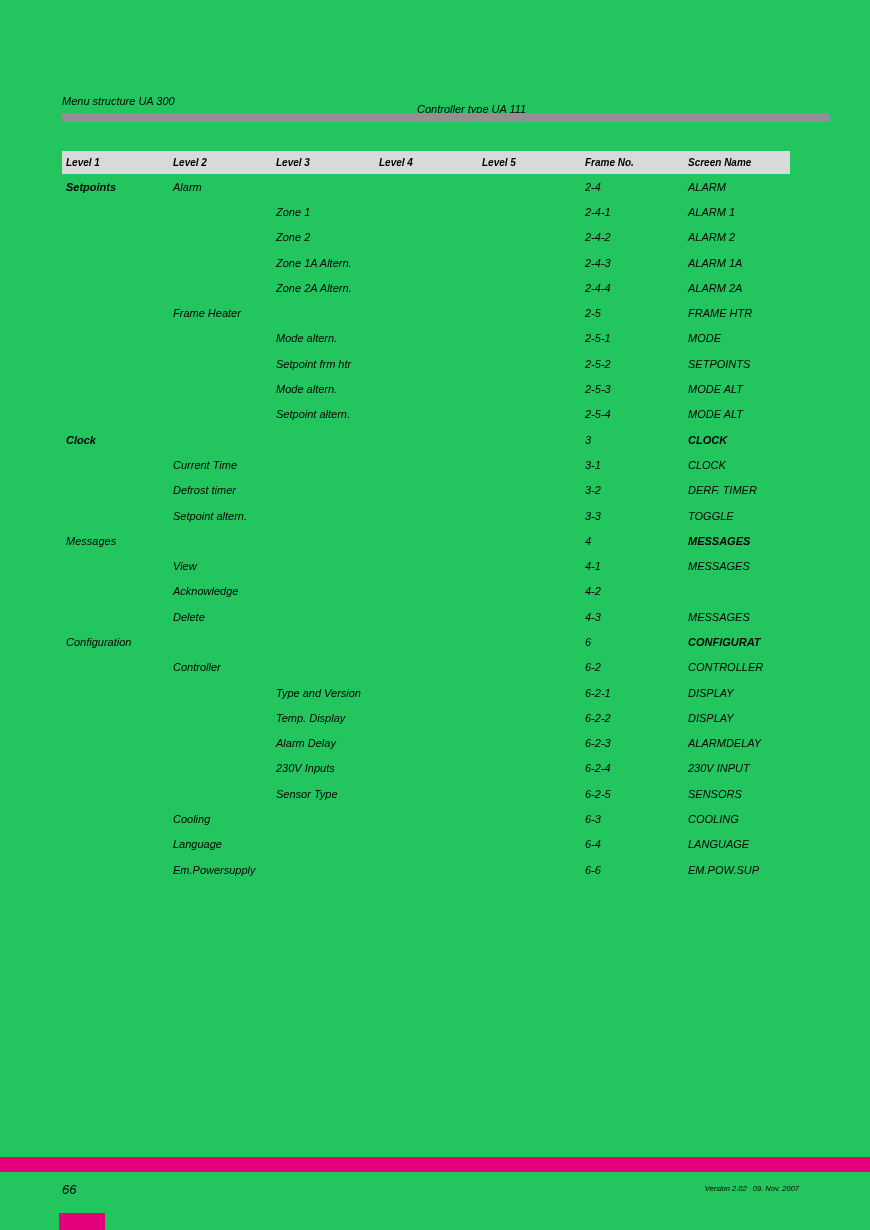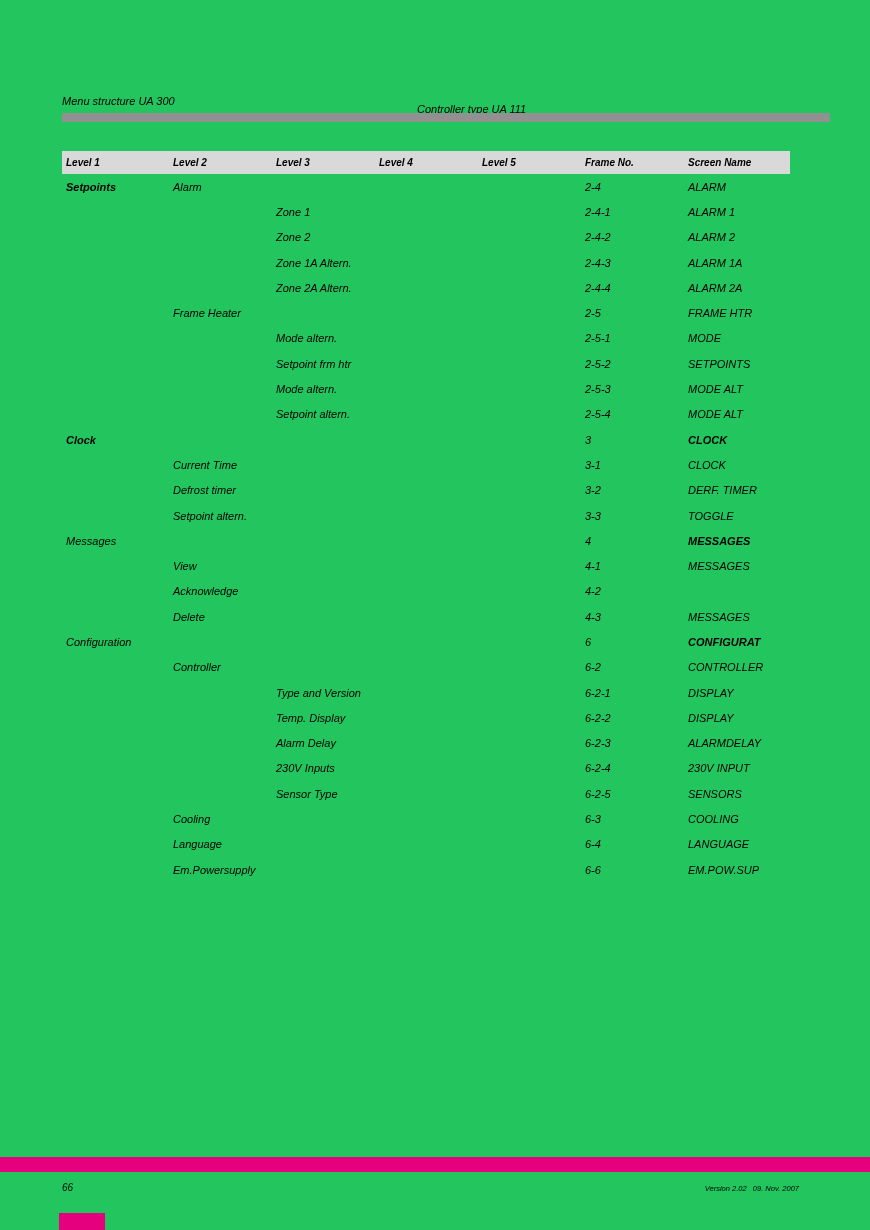--- a/index.html
+++ b/index.html
@@ -55,21 +55,21 @@
   }
   .footer-bar {
     position: absolute;
     top: 1157px; left: 0;
     width: 870px; height: 15px;
     background: #e5007d;
   }
   .page-number {
     position: absolute;
     top: 1182px; left: 62px;
-    font-size: 10px;
+    font-size: 13px;
   }
   .version-stamp {
     position: absolute;
     top: 1184px; right: 71px;
     font-size: 7.5px;
     white-space: pre;
   }
   .corner-mark {
     position: absolute;
     top: 1213px; left: 59px;

